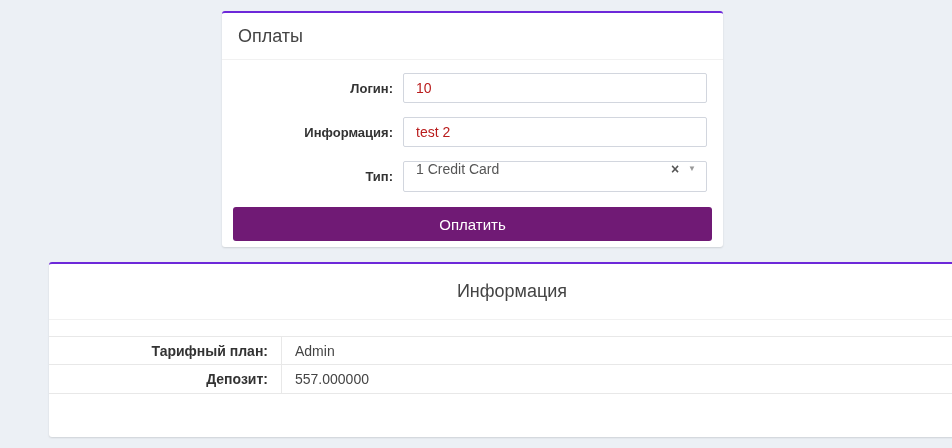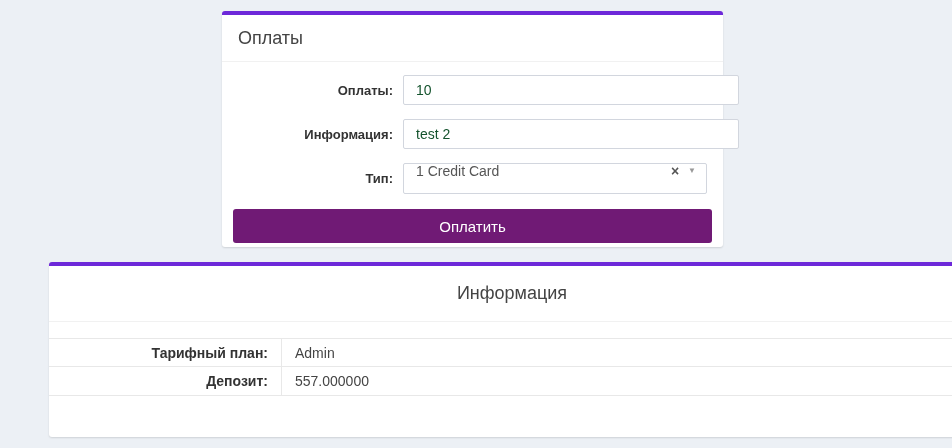--- a/index.html
+++ b/index.html
@@ -12,21 +12,21 @@
     position: relative;
     width: 952px;
     height: 448px;
     background: #ecf0f5;
     overflow: hidden;
   }
   
   .box {
     position: absolute;
     background: #ffffff;
-    border-top: 4px solid #6d28d9;
+    border-top: 2px solid #6d28d9;
     border-radius: 3px;
     box-shadow: 0 1px 2px rgba(0,0,0,0.13);
   }
   .box-header {
     display: flex;
     align-items: center;
     padding: 0 16px;
     border-bottom: 1px solid #f1f1f1;
   }
   .box-title {
@@ -49,27 +49,27 @@
     display: flex;
     align-items: center;
     justify-content: flex-end;
     font-size: 13px;
     font-weight: 700;
     color: #333333;
   }
   .form-control {
     position: absolute;
     left: 181px; top: 0;
-    width: 336px; height: 100%;
+    width: 304px; height: 100%;
     border: 1px solid #d2d6de;
     border-radius: 2px;
     padding: 0 12px;
     font-family: "Liberation Sans", "DejaVu Sans", sans-serif;
     font-size: 14px;
-    color: #14532d;
+    color: #b91c1c;
     background: #ffffff;
     outline: none;
   }
   .select-control {
     position: absolute;
     left: 181px; top: 0;
     width: 304px; height: 100%;
     border: 1px solid #d2d6de;
     border-radius: 2px;
     background: #ffffff;
@@ -143,21 +143,21 @@
 <body>
 
 <div class="screen">
 
   <section class="box payment-box">
     <div class="box-header">
       <h3 class="box-title">Оплаты</h3>
     </div>
 
     <div class="form-row row-amount">
-      <label class="ctl-label">Оплаты:</label>
+      <label class="ctl-label">Логин:</label>
       <input class="form-control" type="text" value="10" style="">
     </div>
 
     <div class="form-row row-comment">
       <label class="ctl-label">Информация:</label>
       <input class="form-control" type="text" value="test 2" style="">
     </div>
 
     <div class="form-row row-type">
       <label class="ctl-label">Тип:</label>

